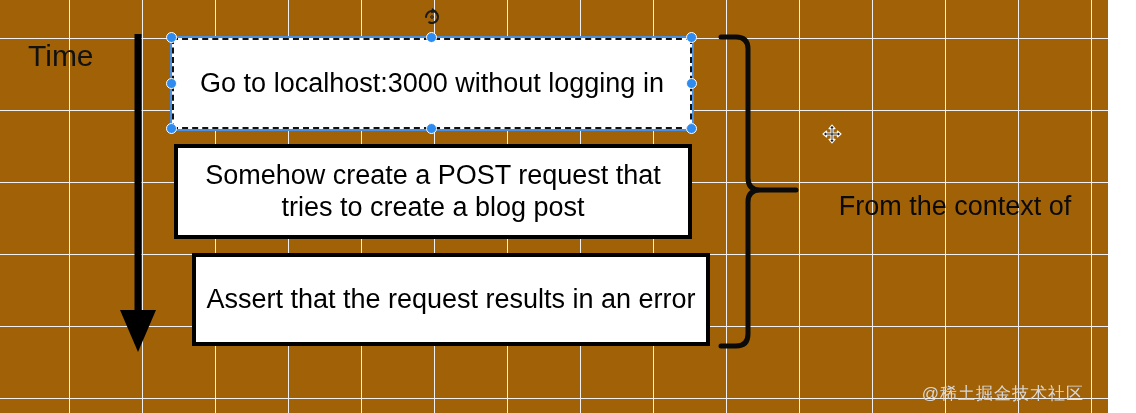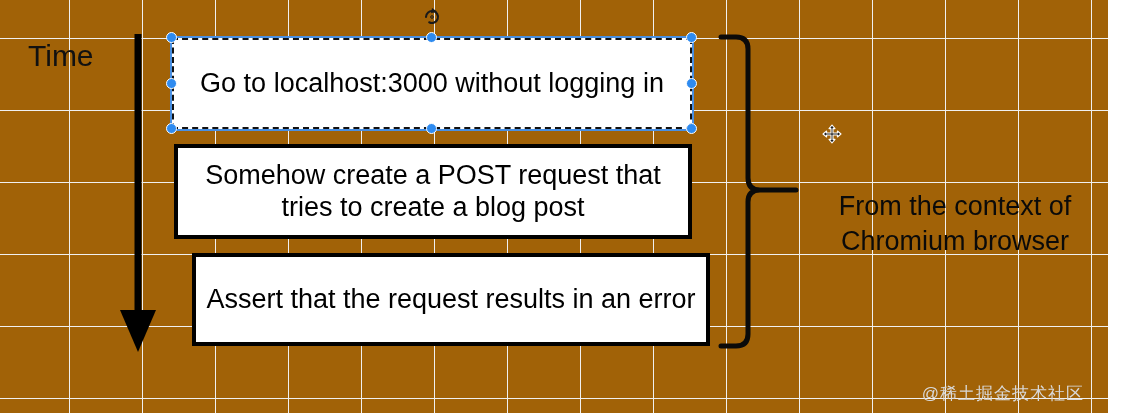--- a/index.html
+++ b/index.html
@@ -204,18 +204,17 @@
 
   <div class="brace">
     <svg width="90" height="330" viewBox="0 0 90 330" xmlns="http://www.w3.org/2000/svg">
       <path d="M3 7 H18 Q30 7 30 19 V148 Q30 160 42 160 H78
                M3 316 H18 Q30 316 30 304 V172 Q30 160 42 160" fill="none" stroke="#0a0a0a" stroke-width="5" stroke-linecap="round" stroke-linejoin="round"></path>
     </svg>
   </div>
 
   <div class="brace-note">
     <div>From the context of</div>
-    <div>Chromium browser</div>
   </div>
 
   <div class="watermark">@稀土掘金技术社区</div>
 
 </div>
 
 </body></html>

